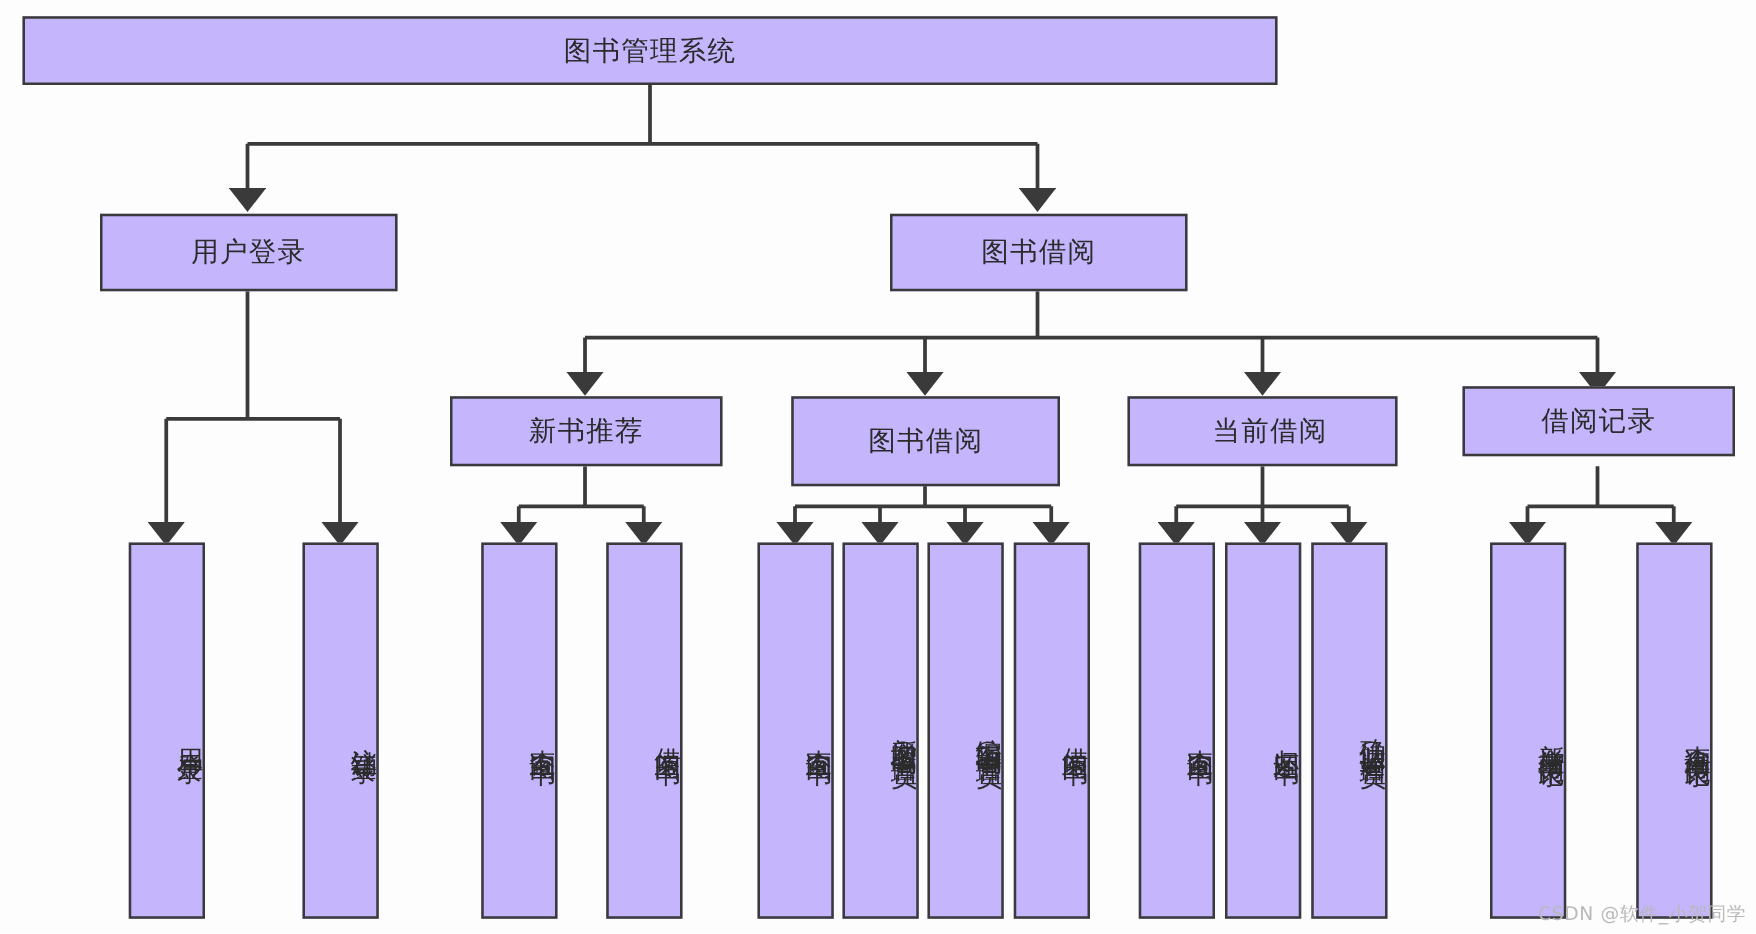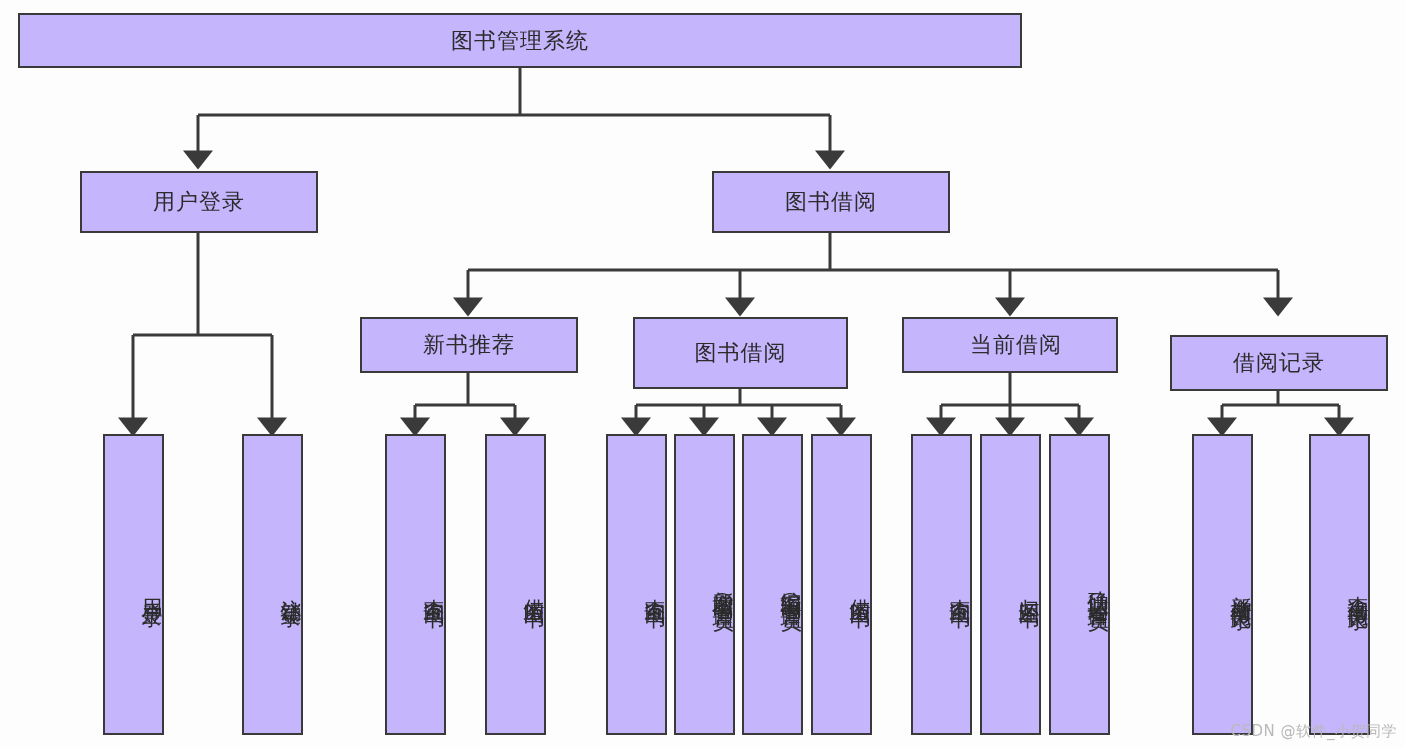--- a/index.html
+++ b/index.html
@@ -131,21 +131,21 @@
 
   <div class="node h" style="left:360px; top:317px; width:218px; height:56px;">
     <span>新书推荐</span>
   </div>
   <div class="node h" style="left:633px; top:317px; width:215px; height:72px;">
     <span>图书借阅</span>
   </div>
   <div class="node h" style="left:902px; top:317px; width:216px; height:56px;padding-left:12px;">
     <span>当前借阅</span>
   </div>
-  <div class="node h" style="left:1170px; top:335px; width:218px; height:56px;align-items:center;">
+  <div class="node h" style="left:1170px; top:309px; width:218px; height:56px;align-items:center;">
     <span>借阅记录</span>
   </div>
 
   <div class="node v" style="left:103px; top:434px; width:61px; height:301px;">
     <span class="vlabel">用户登录</span>
   </div>
   <div class="node v" style="left:242px; top:434px; width:61px; height:301px;">
     <span class="vlabel">注销登录</span>
   </div>
 

